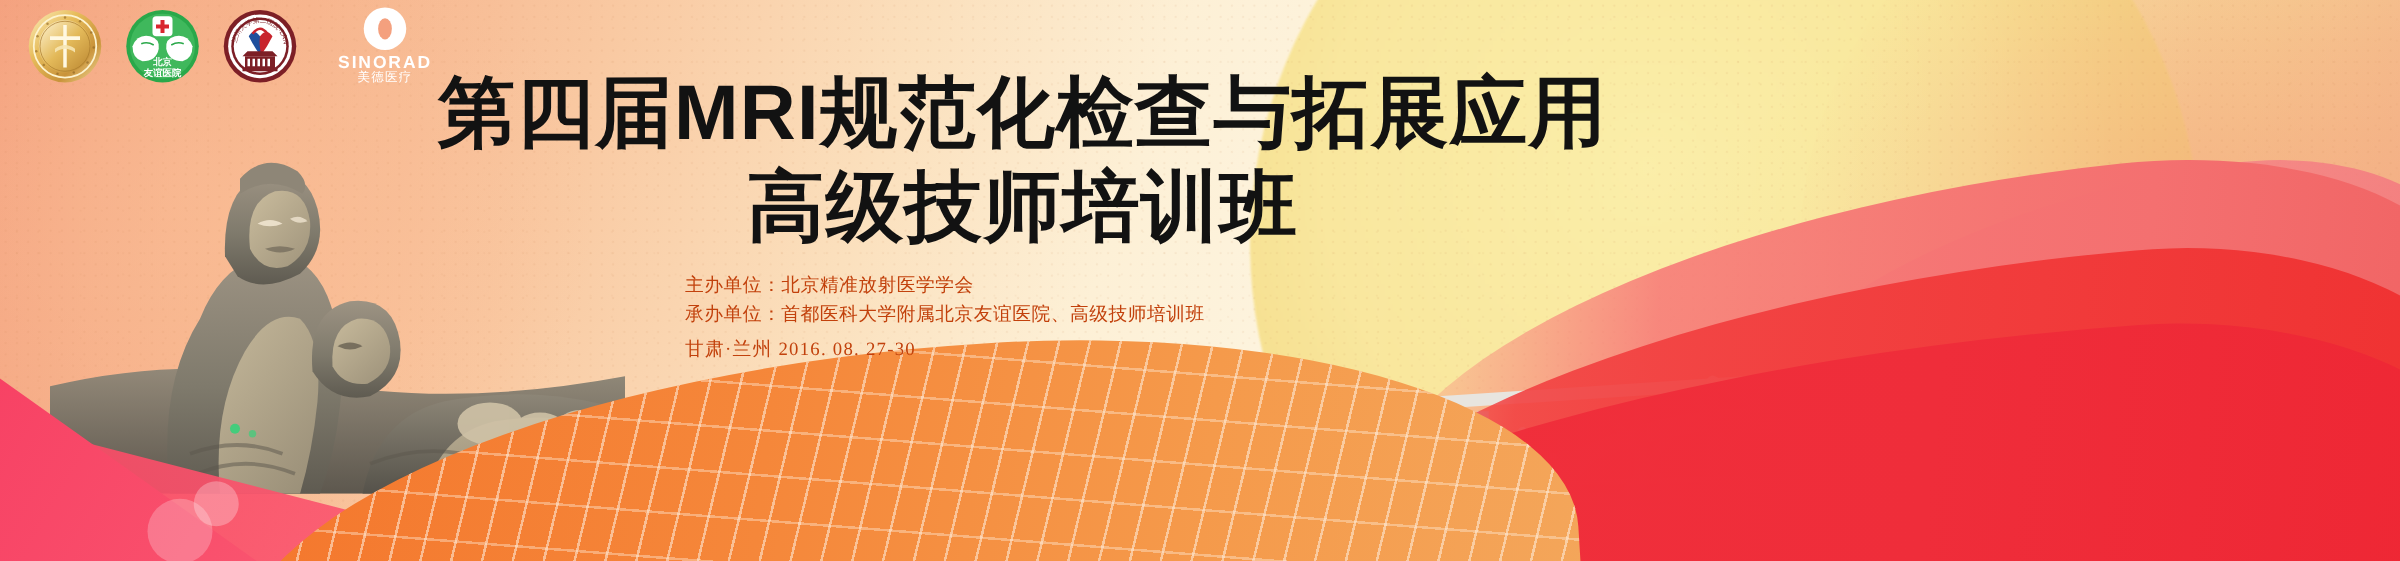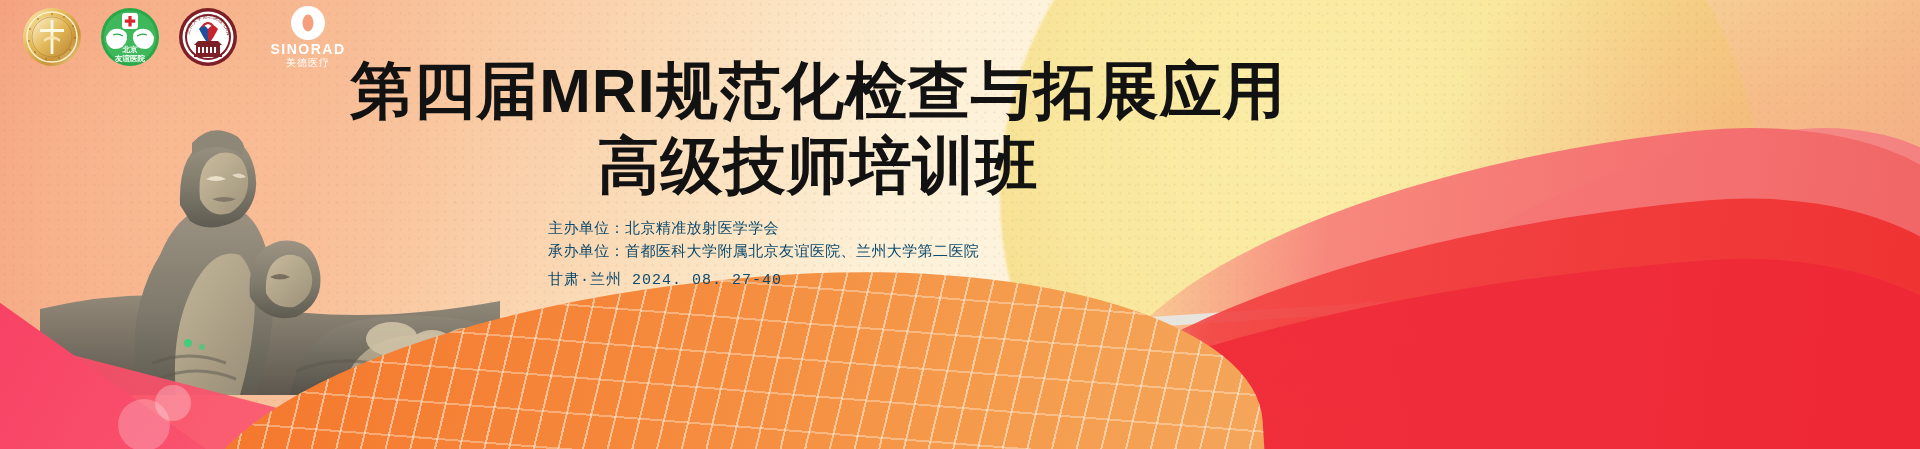--- a/index.html
+++ b/index.html
@@ -278,22 +278,22 @@
     margin-top: 20px;
     margin-left: 548px;
     text-align: left;
     color: #18120c;
   }
   .detail-line {
     font-size: 15px;
     line-height: 1.55;
     letter-spacing: .4px;
     white-space: nowrap;
-    color: #0c4a6e;
-    font-family: Liberation Mono, monospace;
+    color: #c2410c;
+    font-family: Liberation Serif, serif;
   }
   .detail-date {
     margin-top: 4px;
     letter-spacing: 1px;
   }
 </style>
 </head>
 <body>
 
 <div id="banner">
@@ -545,18 +545,18 @@
       <div class="sino-sub">美德医疗</div>
     </div>
   </div>
 
   <div class="text-block">
     <div class="title-line title-1">第四届MRI规范化检查与拓展应用</div>
     <div class="title-line title-2">高级技师培训班</div>
 
     <div class="details">
       <div class="detail-line">主办单位：北京精准放射医学学会</div>
-      <div class="detail-line">承办单位：首都医科大学附属北京友谊医院、兰州大学第二医院</div>
-      <div class="detail-line detail-date">甘肃·兰州  2024. 08. 27-40</div>
+      <div class="detail-line">承办单位：首都医科大学附属北京友谊医院、高级技师培训班</div>
+      <div class="detail-line detail-date">甘肃·兰州  2016. 08. 27-30</div>
     </div>
   </div>
 
 </div>
 
 </body></html>

